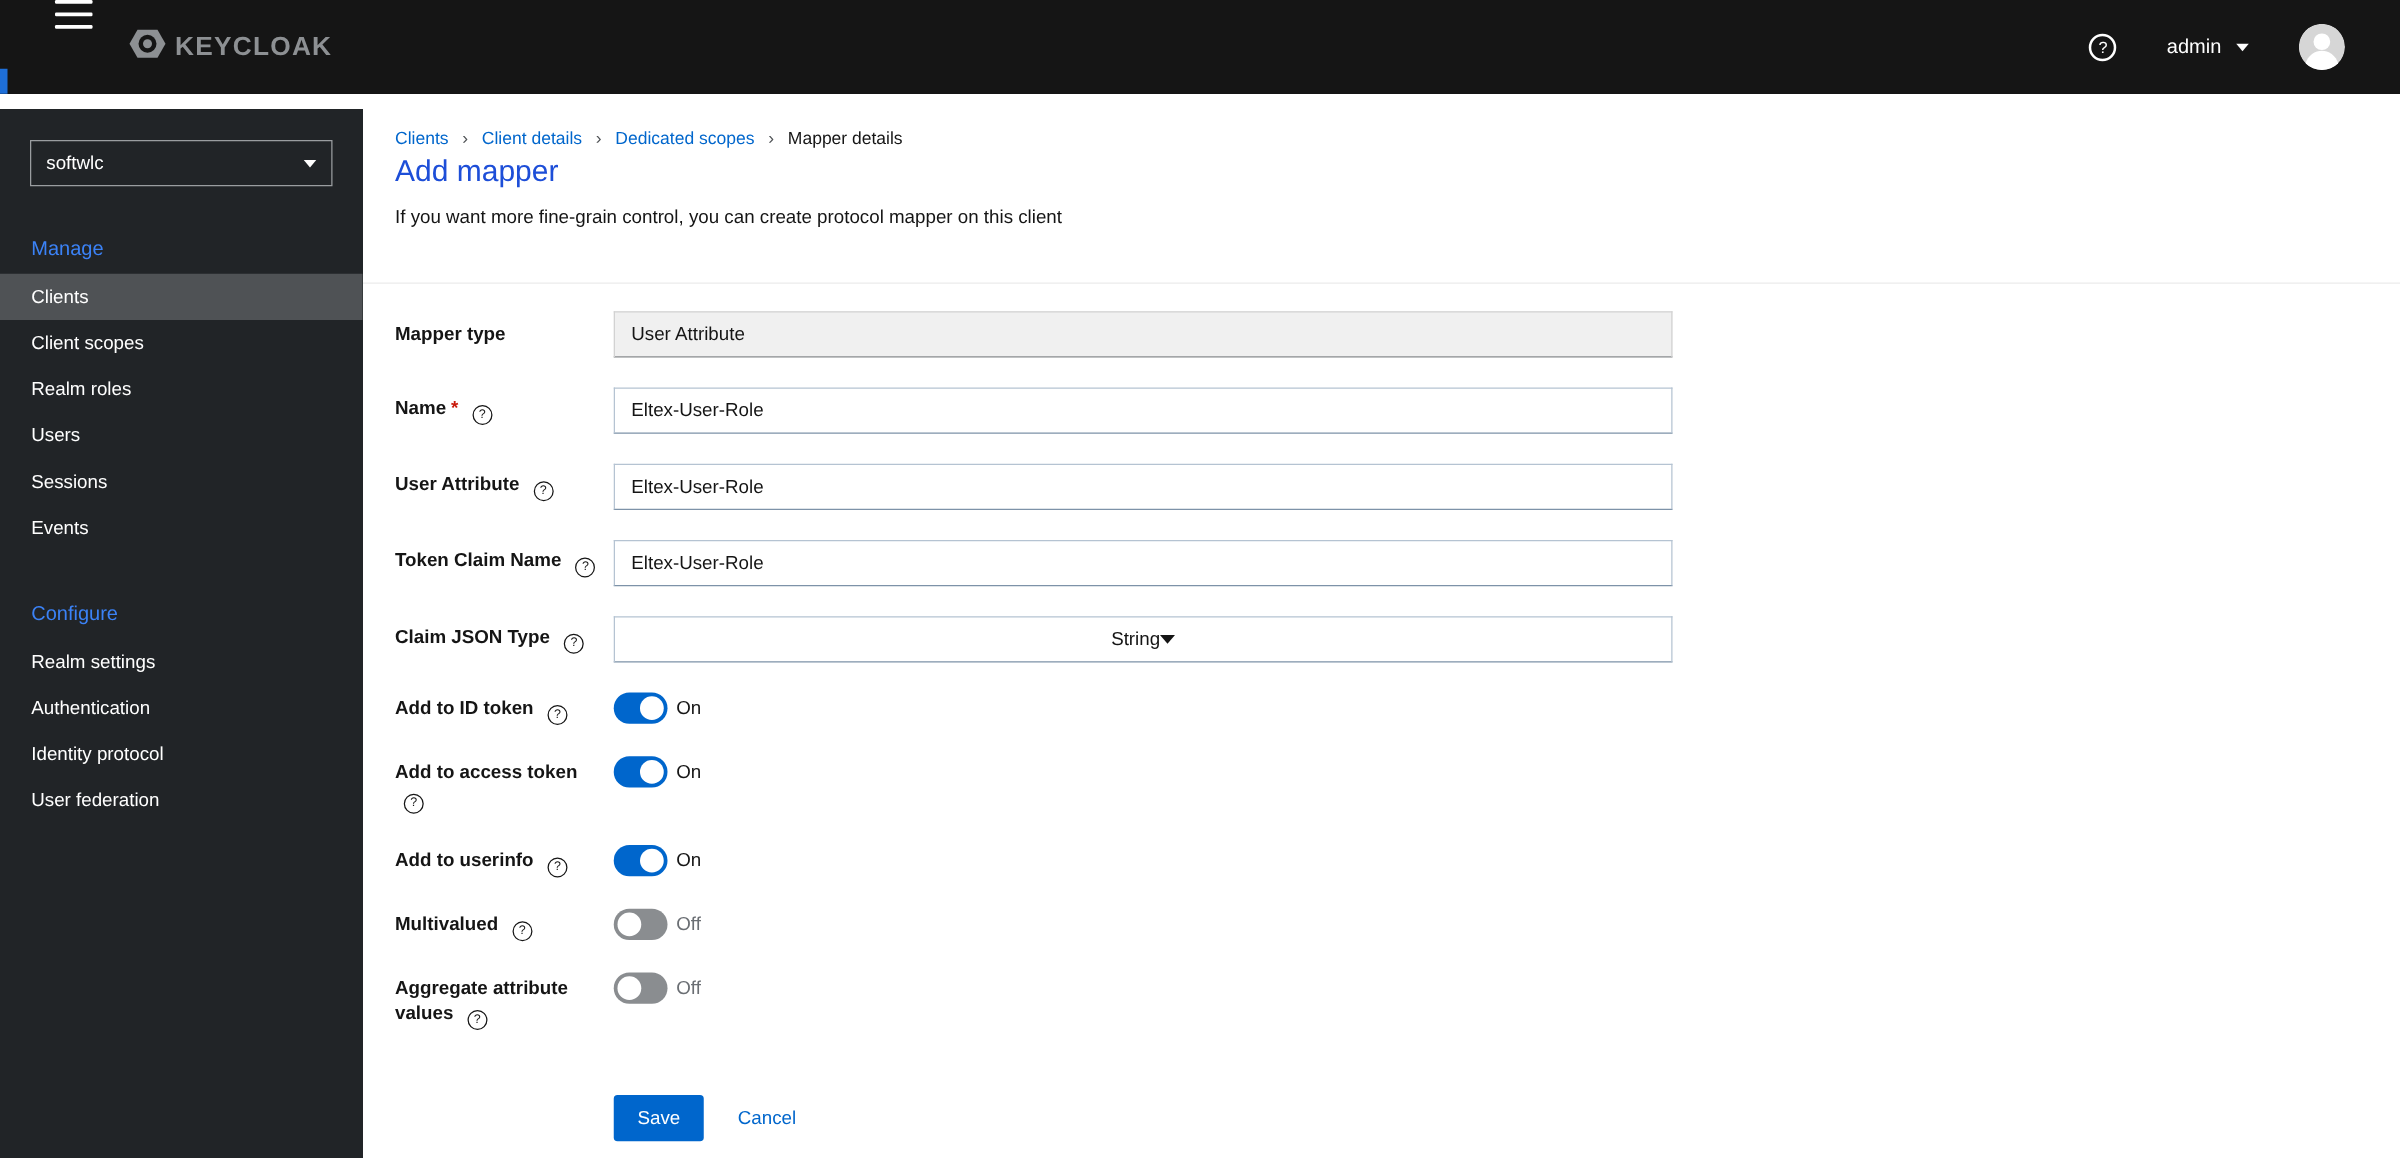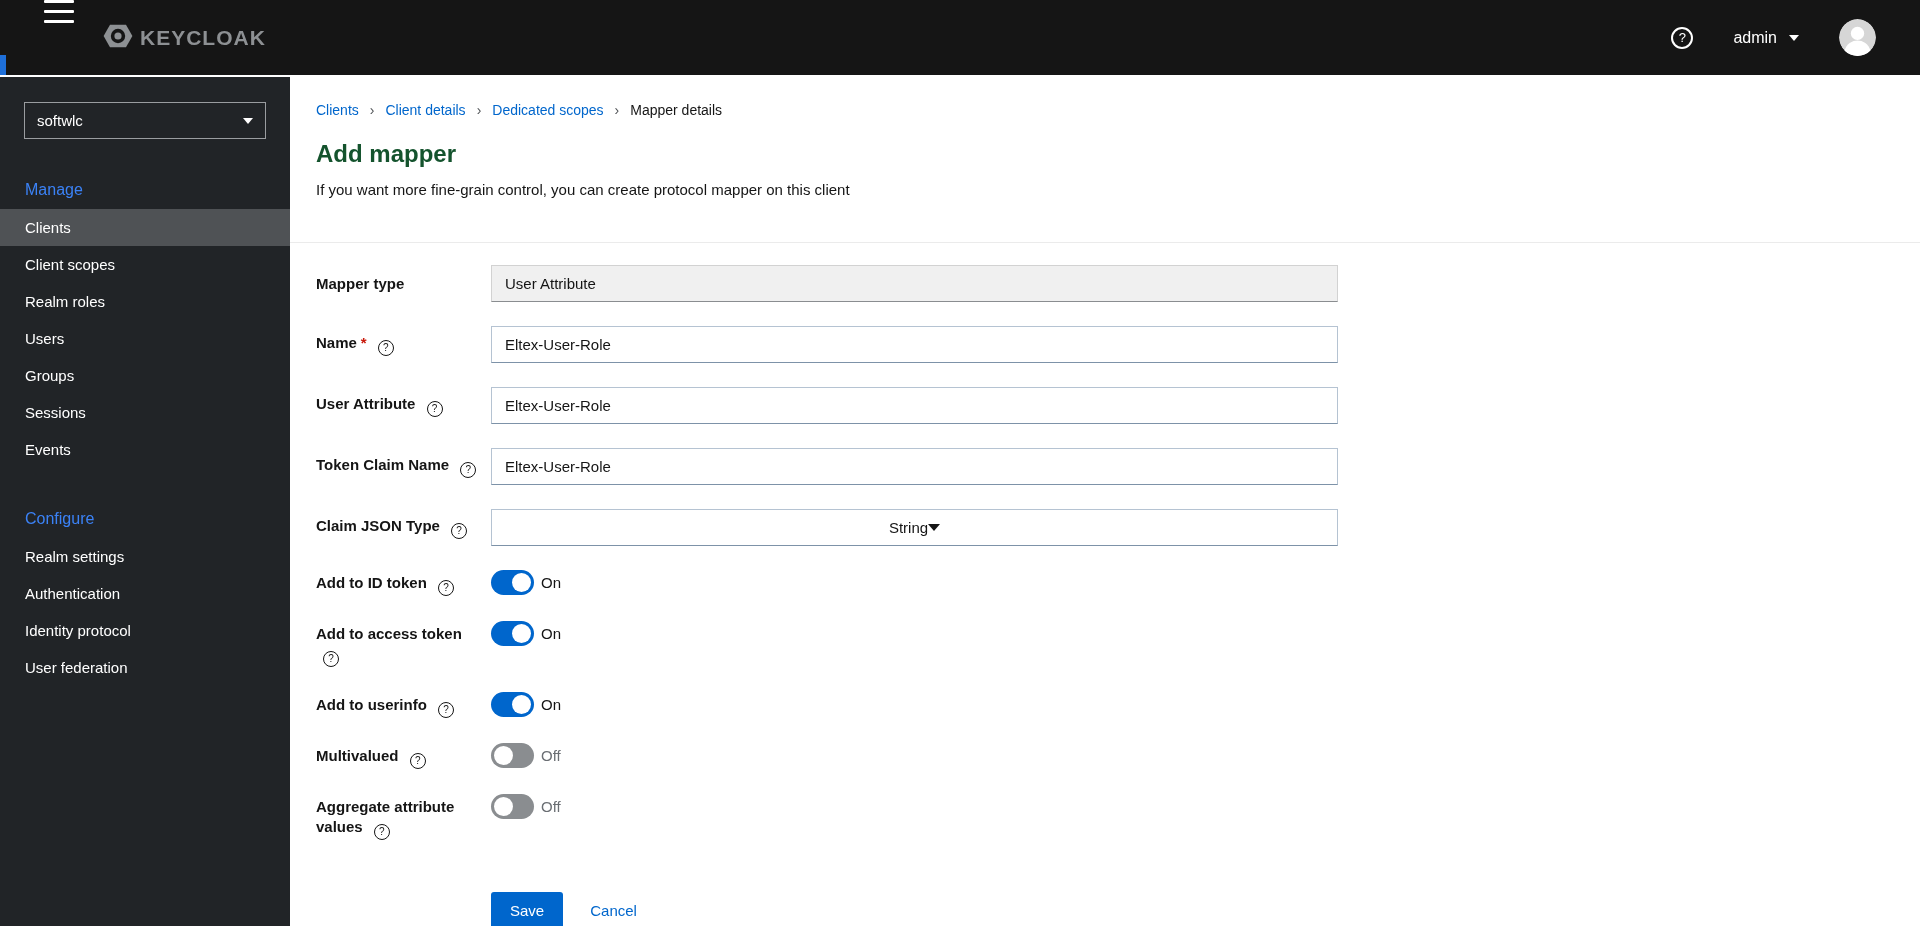--- a/index.html
+++ b/index.html
@@ -13,37 +13,37 @@
 .hamburger span{display:block;height:3px;background:#fff;border-radius:1px}
 .brand{display:flex;align-items:center;margin-left:28px;gap:6px}
 .brand-text{font-size:21px;font-weight:bold;letter-spacing:1px;color:#8d9093}
 .masthead-tools{margin-left:auto;display:flex;align-items:center;gap:40px}
 .help-circle{width:22px;height:22px;border-radius:50%;border:2px solid #fff;color:#fff;font-size:13px;display:flex;align-items:center;justify-content:center;cursor:pointer;background:none}
 .user-dd{display:flex;align-items:center;gap:12px;color:#fff;font-size:16px;cursor:pointer;background:none;border:none;font-family:inherit}
 .caret-down{width:0;height:0;border-left:5px solid transparent;border-right:5px solid transparent;border-top:6px solid #fff}
 .avatar{width:37px;height:37px;border-radius:50%;overflow:hidden;cursor:pointer;border:none;background:none;padding:0}
 
 
-.sidebar{position:fixed;top:77px;left:0;bottom:0;width:290px;background:#212427;color:#fff}
+.sidebar{position:fixed;top:87px;left:0;bottom:0;width:290px;background:#212427;color:#fff}
 .realm-selector{margin:25px 24px 0;width:242px;height:37px;background:transparent;border:1px solid #9a9da0;color:#fff;font-size:15px;display:flex;align-items:center;justify-content:space-between;padding:0 12px;cursor:pointer;font-family:inherit}
 .nav-group{margin-top:42px}
 .nav-group + .nav-group{margin-top:42px}
 .nav-group-title{font-size:16px;font-weight:normal;color:#3b82f6;padding:0 25px;margin-bottom:10px}
 .nav-list{list-style:none}
 .nav-item{font-size:15px;color:#fff;padding:10px 25px;cursor:pointer}
 .nav-item.active{background:#4f5255}
 
 
 .main{margin-left:290px;padding-top:75px}
 .page-header{padding:27px 30px 44px 26px}
 .breadcrumb{display:flex;align-items:center;gap:11px;font-size:14px}
 .breadcrumb a{color:#0066cc;text-decoration:none;cursor:pointer}
 .bc-sep{color:#4f5255;font-size:14px}
 .bc-current{color:#151515}
-.page-title{font-size:24px;font-weight:700;margin-top:22px;color:#14532d}
+.page-title{font-size:24px;font-weight:400;margin-top:6px;color:#1d4ed8}
 .page-desc{font-size:15px;margin-top:13px;color:#151515}
 
 .form-section{border-top:1px solid #ebebeb;padding:22px 0 40px 26px}
 .form-row{display:grid;grid-template-columns:175px 847px;align-items:center;margin-bottom:24px}
 .switch-row{align-items:flex-start;margin-bottom:25px}
 .form-label{display:block;padding-right:12px;font-size:15px;font-weight:bold;line-height:20px;color:#151515}
 .switch-row .form-label{padding-top:3px}
 .required{color:#c9190b;margin-left:4px}
 .help-icon{width:16px;height:16px;border:1px solid #151515;border-radius:50%;font-size:10px;font-weight:normal;display:inline-flex;align-items:center;justify-content:center;cursor:pointer;margin-left:7px;vertical-align:-3px;color:#151515}
 .text-input{height:37px;font-size:15px;font-family:inherit;color:#151515;padding:0 13px;background:#fff;border:1px solid #b5c3d2;border-bottom-color:#7d92a8;width:100%}
@@ -108,21 +108,20 @@
     <span class="caret-down"></span>
   </button>
 
   <div class="nav-group">
     <h3 class="nav-group-title">Manage</h3>
     <ul class="nav-list">
       <li class="nav-item active">Clients</li>
       <li class="nav-item">Client scopes</li>
       <li class="nav-item">Realm roles</li>
       <li class="nav-item">Users</li>
-      <li class="nav-item">Groups</li>
       <li class="nav-item">Sessions</li>
       <li class="nav-item">Events</li>
     </ul>
   </div>
 
   <div class="nav-group">
     <h3 class="nav-group-title">Configure</h3>
     <ul class="nav-list">
       <li class="nav-item">Realm settings</li>
       <li class="nav-item">Authentication</li>

